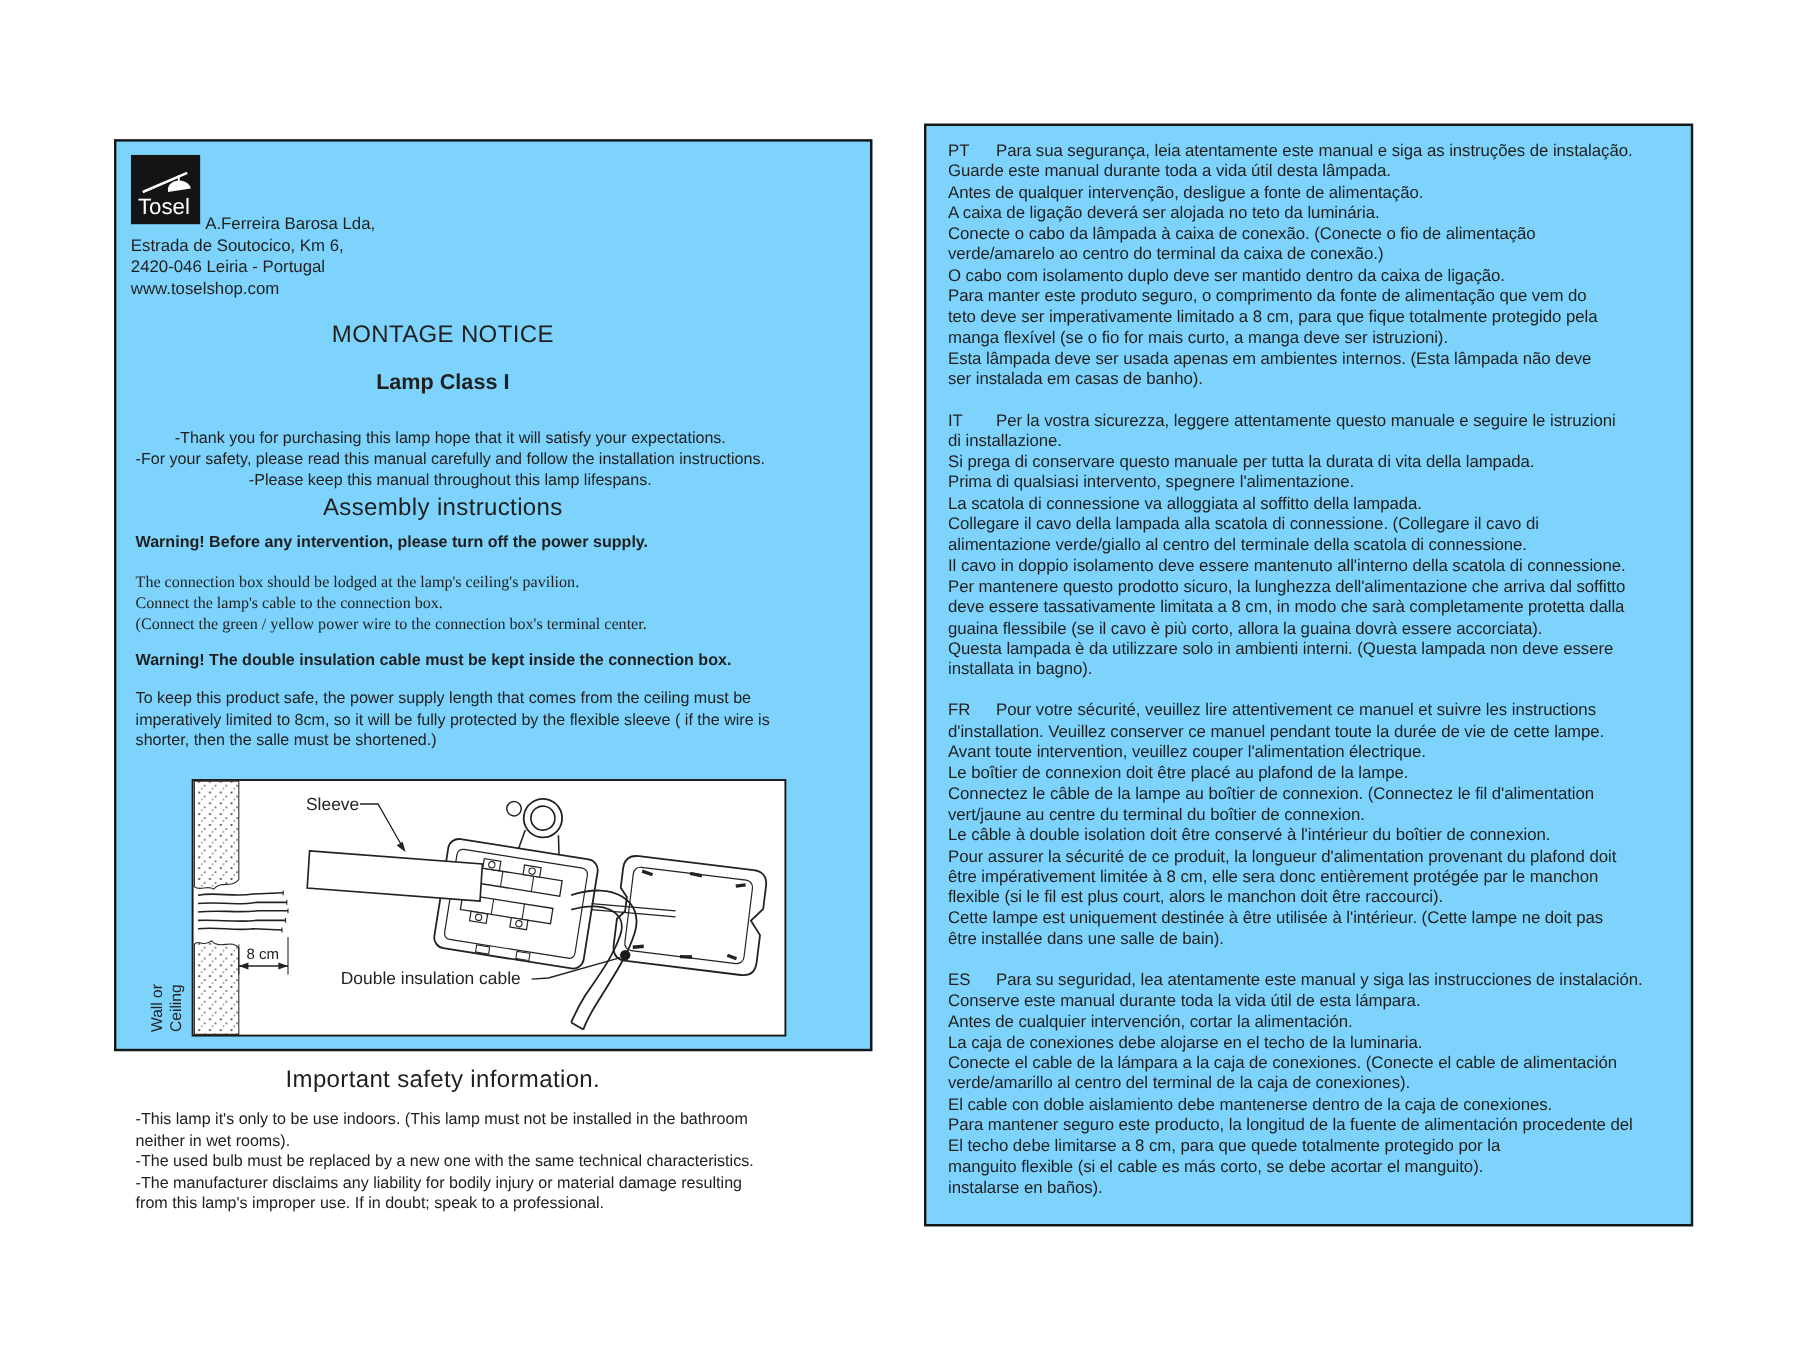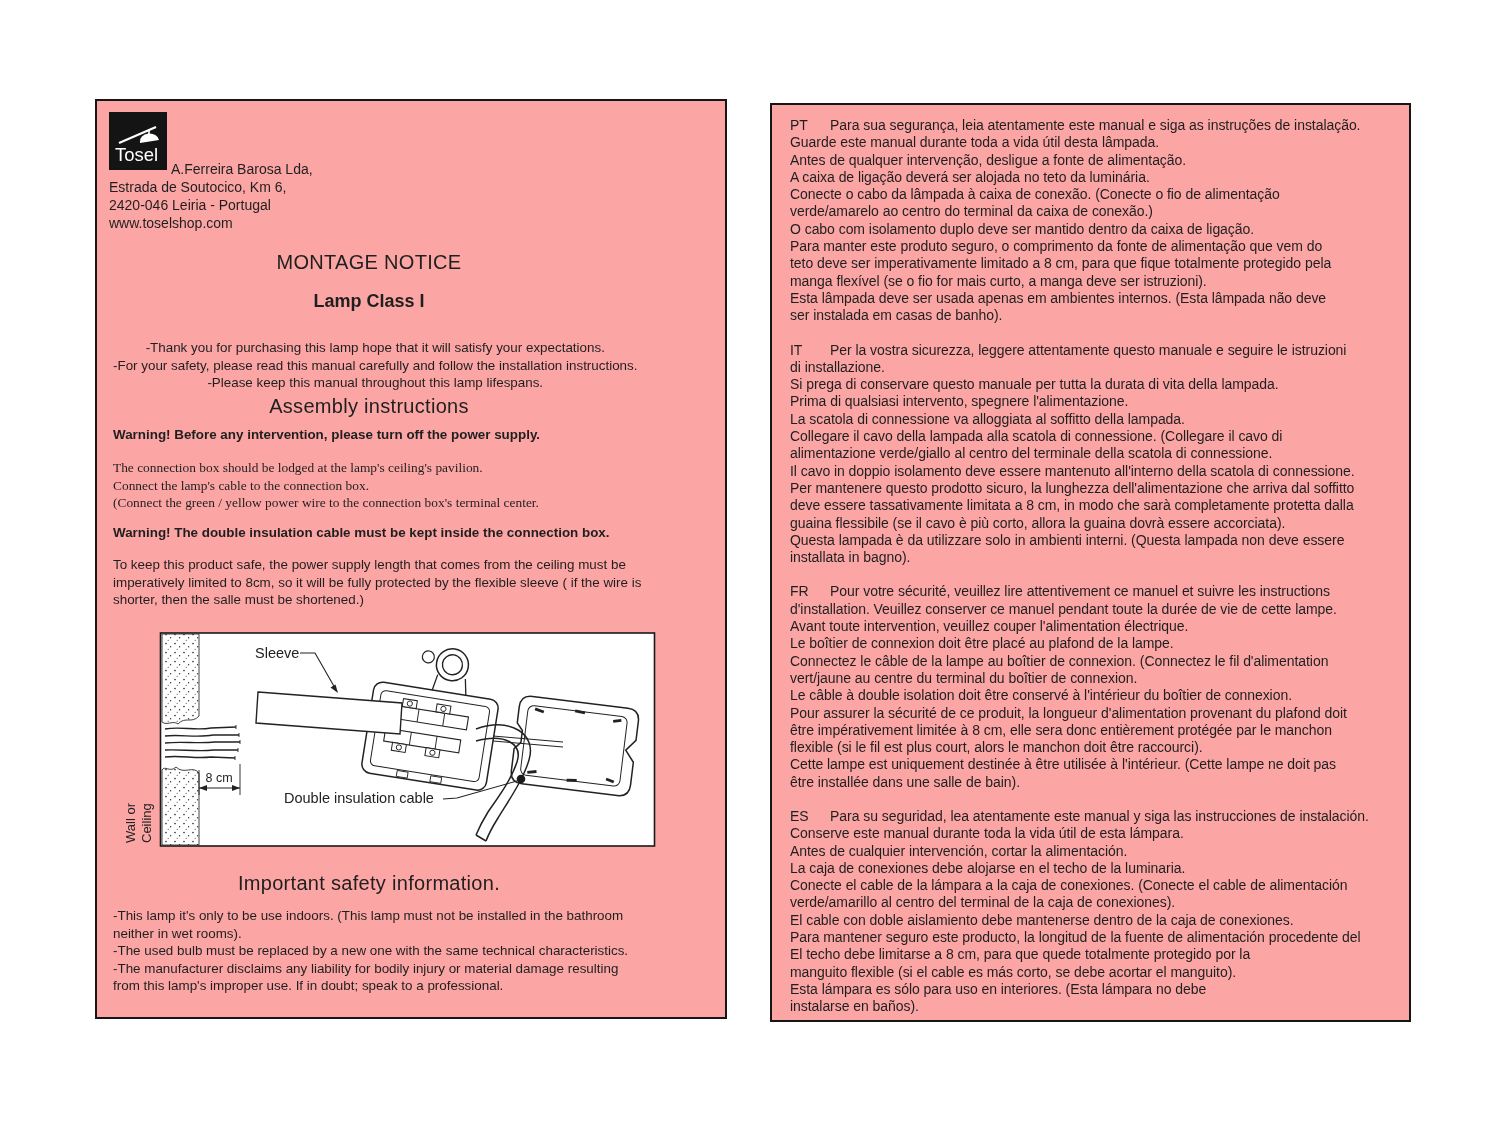--- a/index.html
+++ b/index.html
@@ -2,22 +2,22 @@
 <html><head>
 <meta charset="utf-8">
 <style>
   html,body{margin:0;padding:0;}
   body{
     width:1500px;height:1125px;position:relative;overflow:hidden;
     background:#ffffff;color:#1f1f1f;
     font-family:"Liberation Sans",sans-serif;
     -webkit-font-smoothing:antialiased;
   }
-  .panel{position:absolute;background:#fca5a5;border:2px solid #161616;box-sizing:border-box;}
-  #left-panel{left:95px;top:99px;width:632px;height:920px;}
+  .panel{position:absolute;background:#7dd3fc;border:2px solid #161616;box-sizing:border-box;}
+  #left-panel{left:95px;top:116px;width:632px;height:760px;}
   #right-panel{left:770px;top:103px;width:641px;height:919px;padding:12px 4px 0 18px;}
   .ab{position:absolute;}
   .body-text{font-size:13.4px;line-height:17.5px;}
   .line{white-space:pre;}
   .center-col{left:16px;width:512px;text-align:center;}
   .h-big{font-size:20px;letter-spacing:.3px;}
   .h-sub{font-size:18px;font-weight:bold;}
   .warning{font-weight:bold;font-size:13.4px;}
   .company{font-size:14px;line-height:16px;}
   
@@ -255,17 +255,16 @@
 
     <div class="line">Conserve este manual durante toda la vida útil de esta lámpara.</div>
         <div class="line">Antes de cualquier intervención, cortar la alimentación.</div>
         <div class="line">La caja de conexiones debe alojarse en el techo de la luminaria.</div>
         <div class="line">Conecte el cable de la lámpara a la caja de conexiones. (Conecte el cable de alimentación</div>
         <div class="line">verde/amarillo al centro del terminal de la caja de conexiones).</div>
         <div class="line">El cable con doble aislamiento debe mantenerse dentro de la caja de conexiones.</div>
         <div class="line">Para mantener seguro este producto, la longitud de la fuente de alimentación procedente del</div>
         <div class="line">El techo debe limitarse a 8 cm, para que quede totalmente protegido por la</div>
         <div class="line">manguito flexible (si el cable es más corto, se debe acortar el manguito).</div>
-        <div class="line">Esta lámpara es sólo para uso en interiores. (Esta lámpara no debe</div>
         <div class="line">instalarse en baños).</div>
       </div>
   </div>
 </div>
 
 </body></html>

